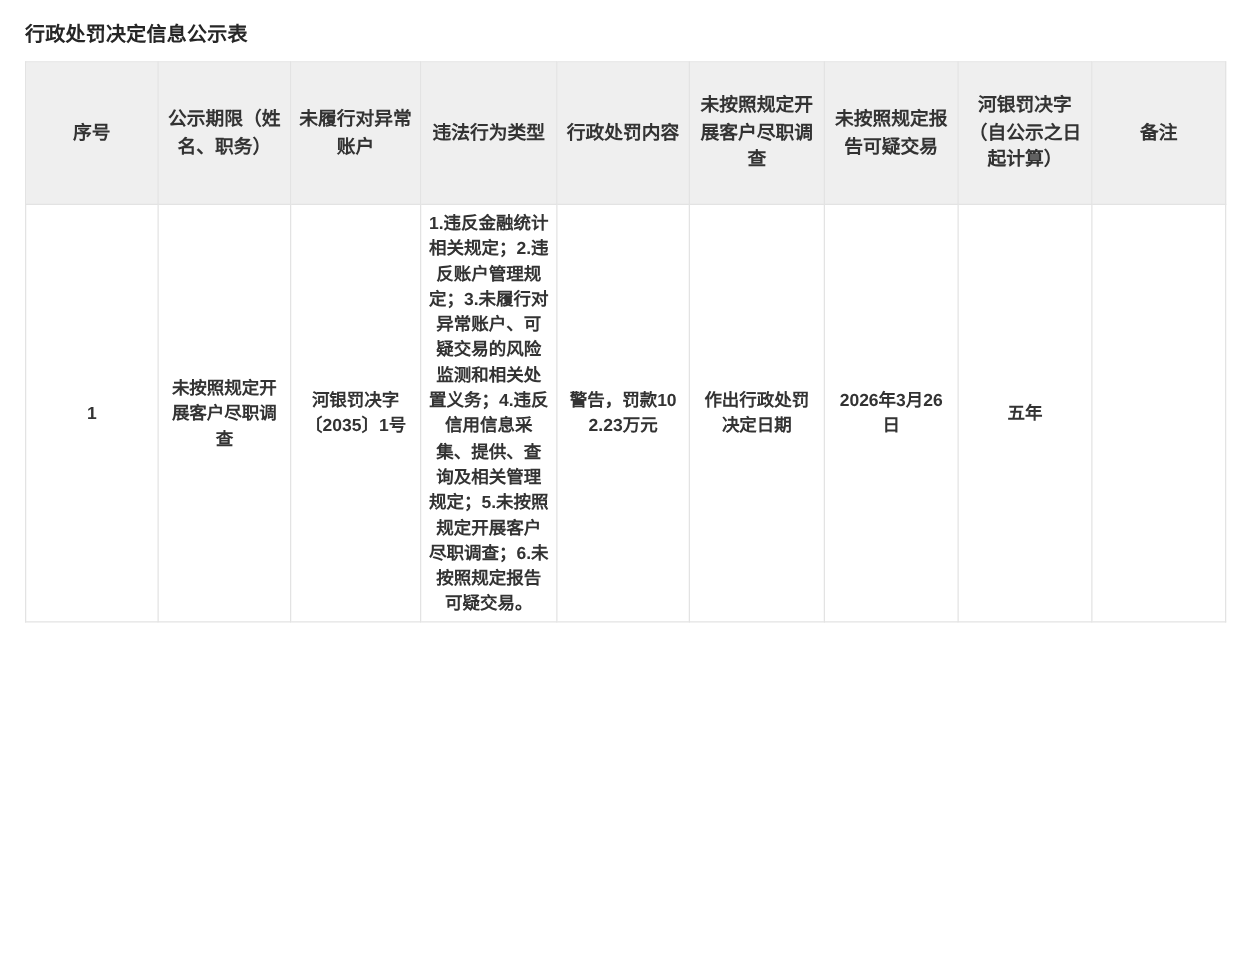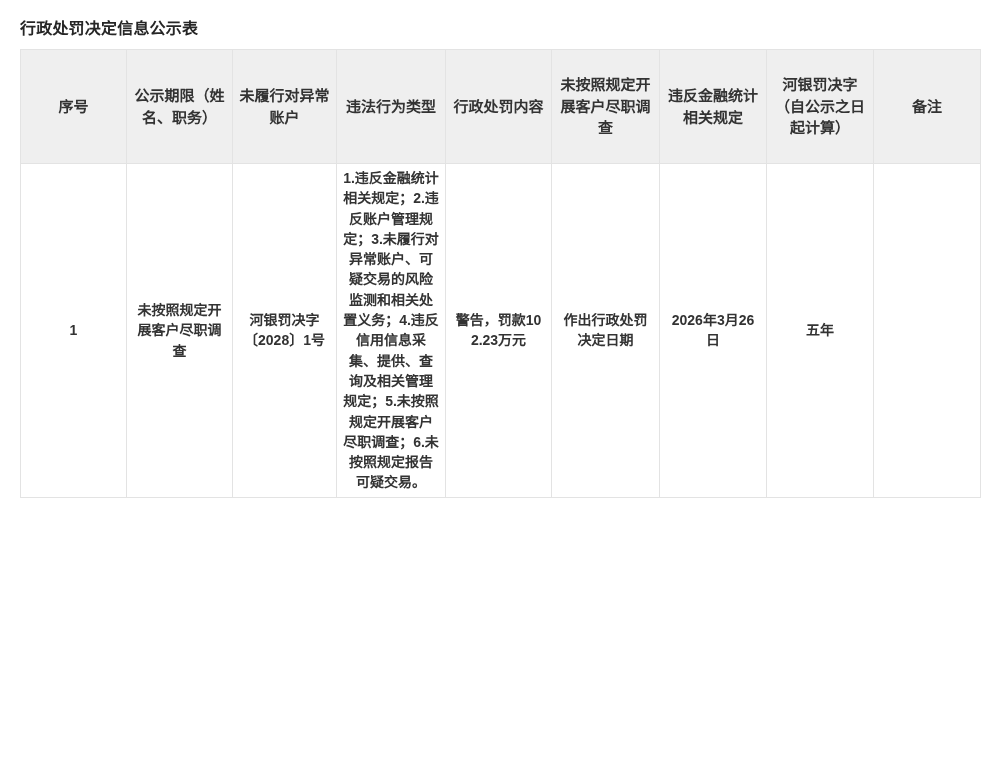--- a/index.html
+++ b/index.html
@@ -118,31 +118,31 @@
       </colgroup>
 
       <thead>
         <tr>
           <th>序号</th>
           <th>公示期限（姓名、职务）</th>
           <th>未履行对异常账户</th>
           <th>违法行为类型</th>
           <th>行政处罚内容</th>
           <th>未按照规定开展客户尽职调查</th>
-          <th>违反金融统计相关规定</th>
+          <th>未按照规定报告可疑交易</th>
           <th>河银罚决字（自公示之日起计算）</th>
           <th>备注</th>
         </tr>
       </thead>
 
       <tbody>
         <tr>
           <td class="cell-index">1</td>
           <td class="cell-party">未按照规定开展客户尽职调查</td>
-          <td class="cell-docno">河银罚决字〔2028〕1号</td>
+          <td class="cell-docno">河银罚决字〔2035〕1号</td>
           <td class="cell-violation">1.违反金融统计相关规定；2.违反账户管理规定；3.未履行对异常账户、可疑交易的风险监测和相关处置义务；4.违反信用信息采集、提供、查询及相关管理规定；5.未按照规定开展客户尽职调查；6.未按照规定报告可疑交易。</td>
           <td class="cell-content">警告，罚款102.23万元</td>
           <td class="cell-authority">作出行政处罚决定日期</td>
           <td class="cell-date">2026年3月26日</td>
           <td class="cell-period">五年</td>
           <td class="cell-empty"></td>
         </tr>
       </tbody>
     </table>
   </div>

